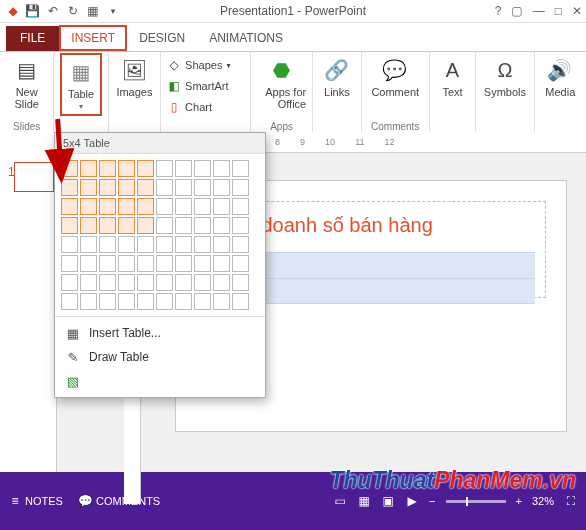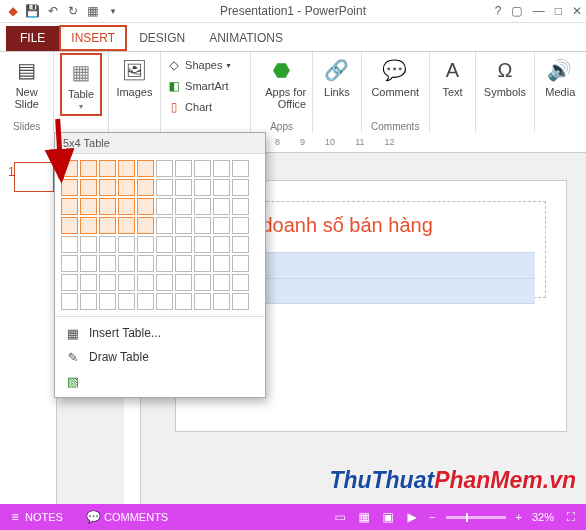--- a/index.html
+++ b/index.html
@@ -189,23 +189,23 @@
     position:absolute;
     top:50px;left:10px;right:10px;height:50px;
     background: #dbe7f6;
     border-top:1px solid #c6d6ec;
     border-bottom:1px solid #c6d6ec;
   }
   .tab-row2{position:absolute;top:25px;left:0;right:0;height:25px;border-top:1px solid #c6d6ec;}
 
   .statusbar {
     position:absolute;bottom:0;left:0;right:0;height:26px;
-    background:#d946ef;color:#fff;
+    background:#4c1d95;color:#fff;
     display:flex;align-items:center;font-size:11px;
-    padding:0 8px;gap:24px;
+    padding:16px 8px;gap:16px;
   }
   .statusbar .right{margin-left:auto;display:flex;align-items:center;gap:10px;}
   .st-ico{width:14px;height:14px;display:inline-flex;align-items:center;justify-content:center;font-size:12px;}
   .zoom-slider{width:60px;height:3px;background:rgba(255,255,255,.6);position:relative;}
   .zoom-slider::after{content:"";position:absolute;left:20px;top:-3px;width:2px;height:9px;background:#fff;}
 
   .watermark {
     position:absolute;
     bottom:36px;right:10px;
     font-size:23px;font-weight:bold;font-style:italic;

